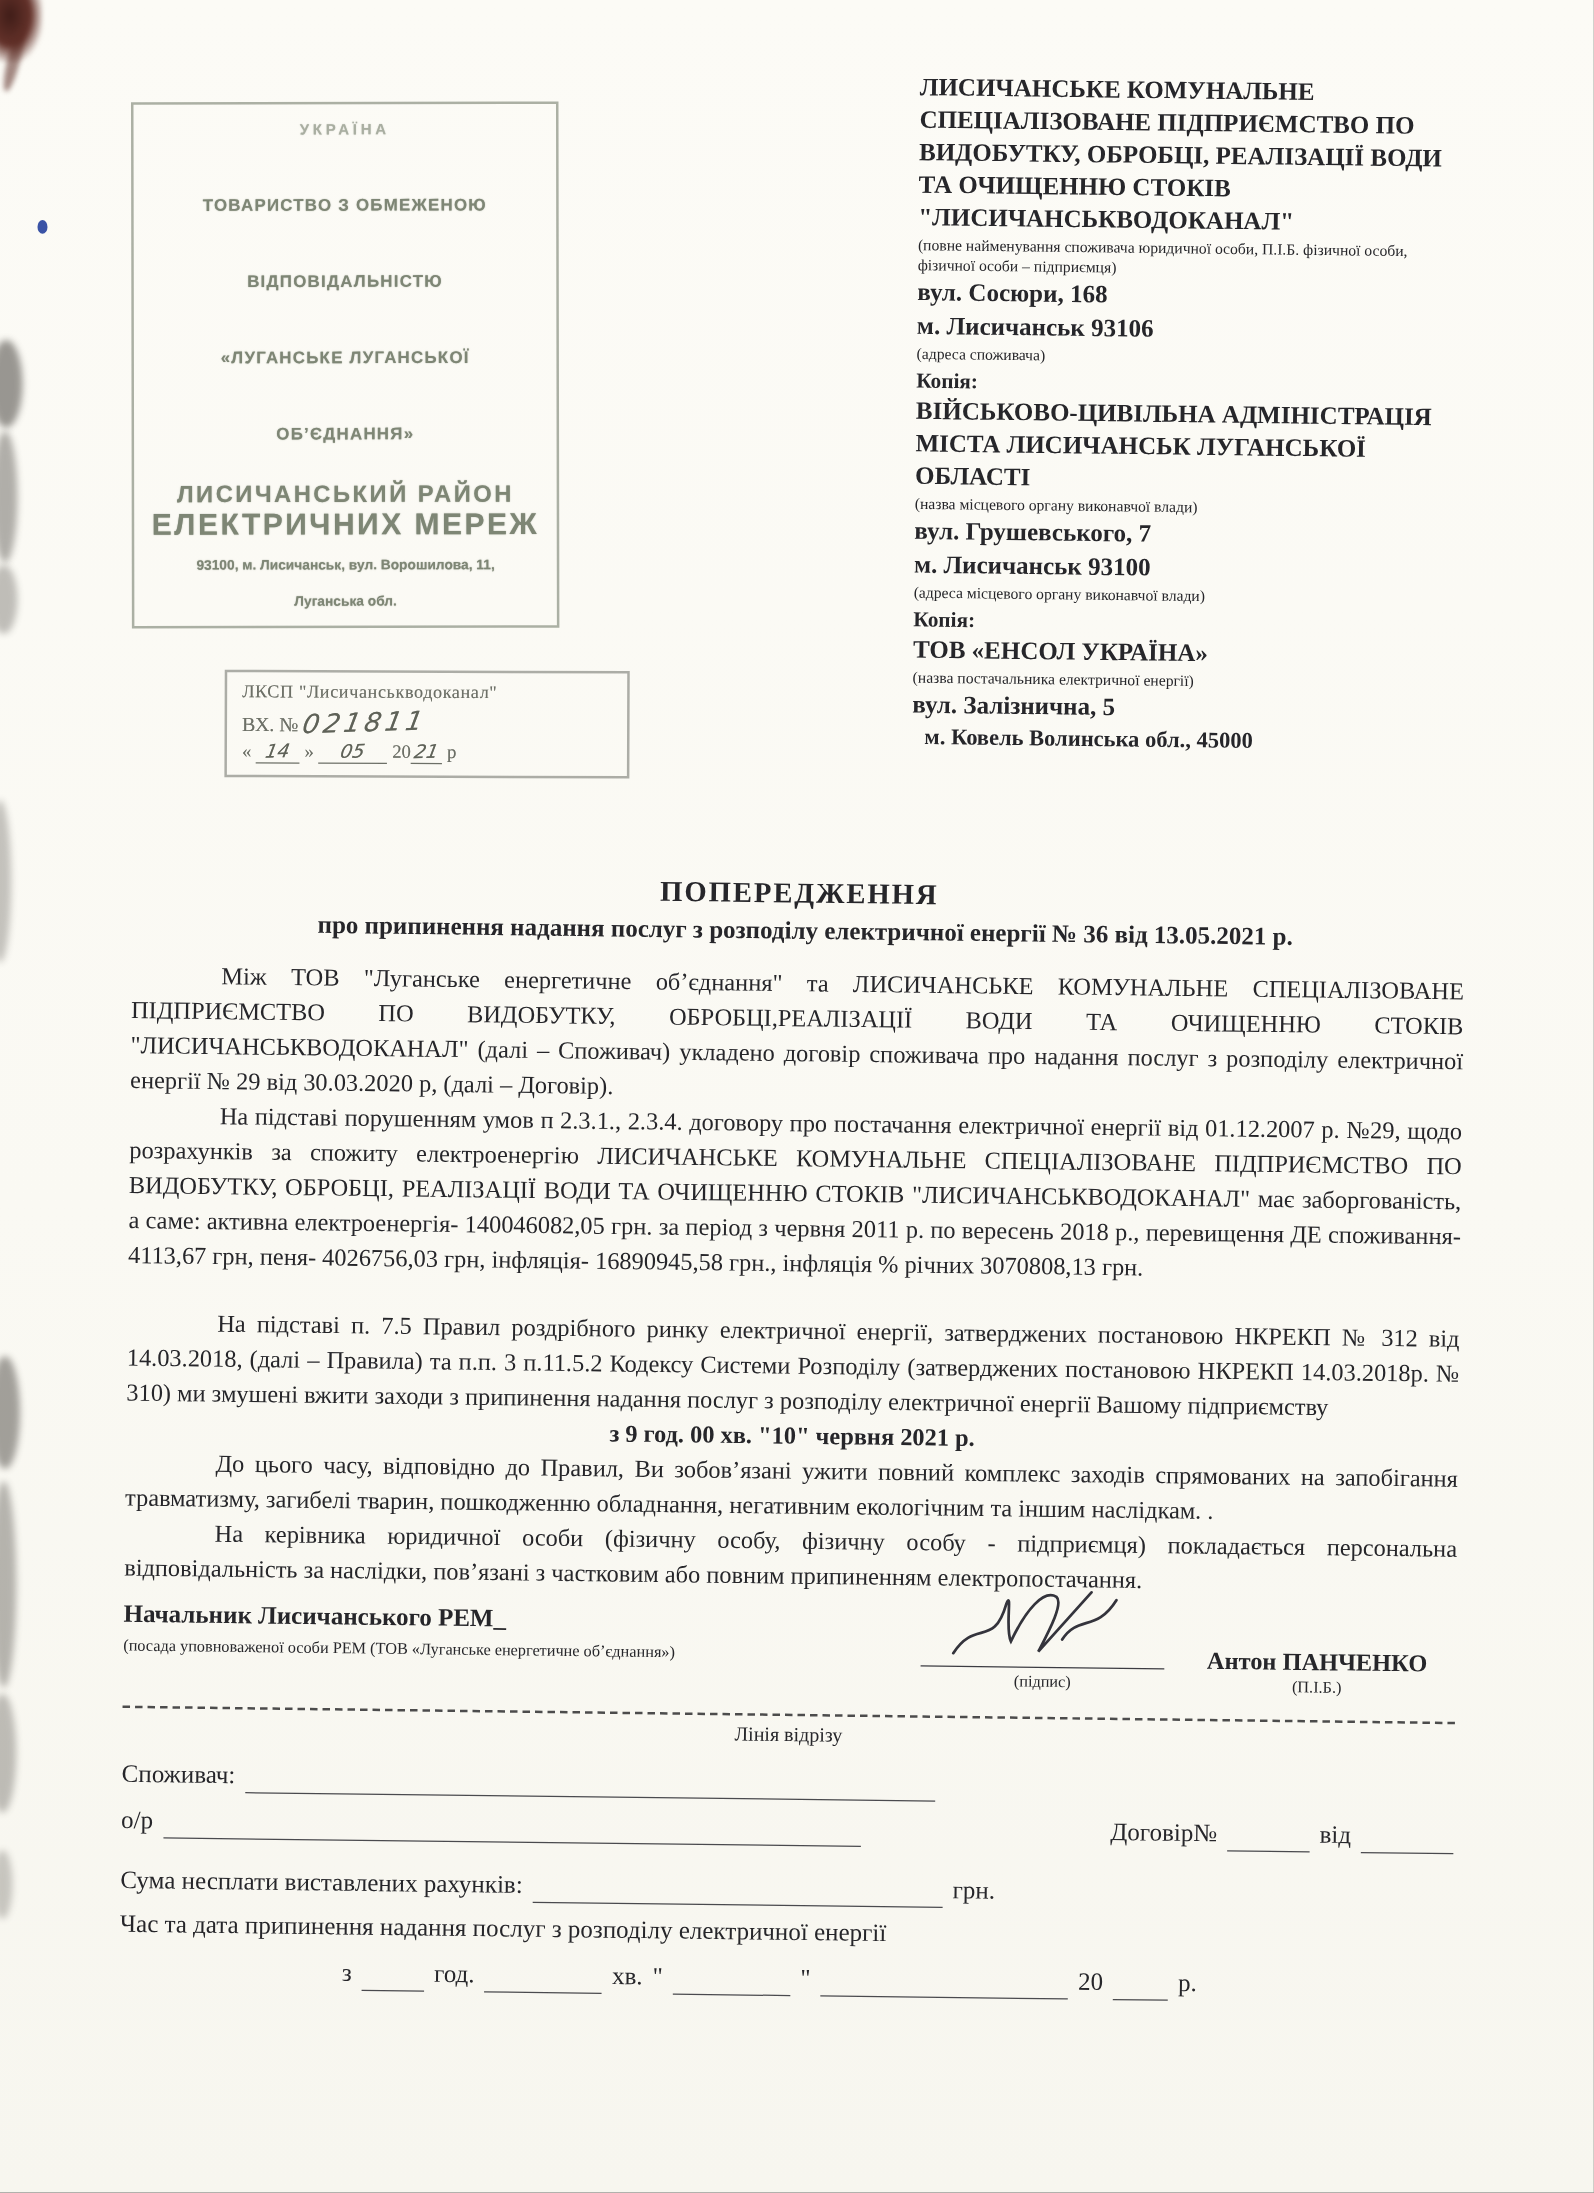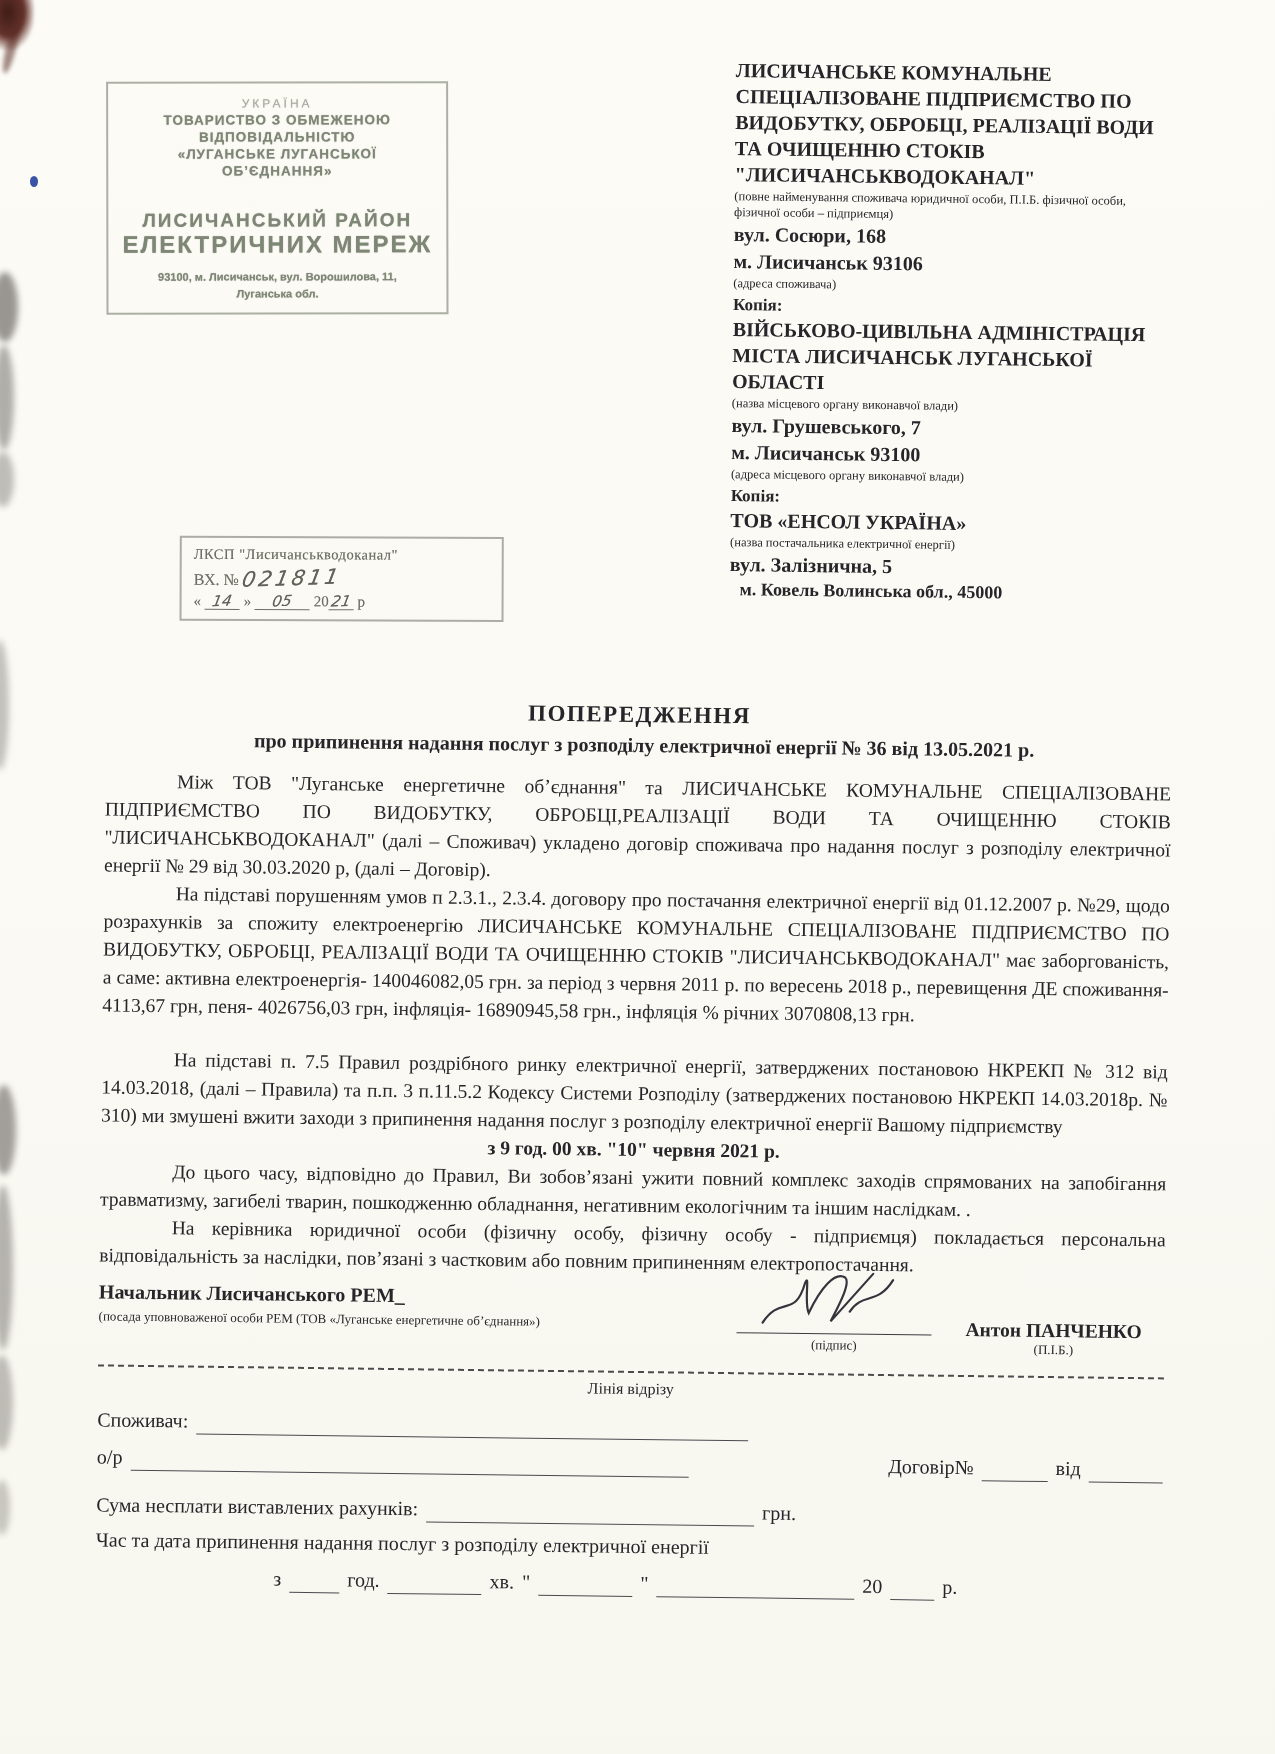--- a/index.html
+++ b/index.html
@@ -29,22 +29,22 @@
   .sm7 { left:-9px; top:1355px; width:22px; height:95px; opacity:.3; }
   .sm8 { left:-6px; top:1480px; width:16px; height:55px; opacity:.25; }
 
   
   .stamp-rem {
     position:absolute; left:98px; top:86px; width:326px; padding:12px 6px 10px;
     border:2px solid rgba(118,126,110,.6); transform:rotate(-0.8deg);
     text-align:center; font-family:"Liberation Sans", sans-serif;
     color:#7e8675; text-shadow:0 0 1px rgba(126,134,117,.75);
   }
-  .sr-c { font-size:12px; line-height:16px; letter-spacing:3px; font-weight:normal; opacity:.65; }
-  .sr-s { font-size:13.5px; line-height:17px; letter-spacing:1px; font-weight:bold; }
+  .sr-c { font-size:12px; line-height:16px; letter-spacing:3px; font-weight:bold; opacity:.65; }
+  .sr-s { font-size:13.5px; line-height:17px; letter-spacing:1px; font-weight:bold;margin-top:44px; }
   .sr-b1 { font-size:19px; line-height:24px; font-weight:bold; letter-spacing:2px; margin-top:29px; }
   .sr-b2 { font-size:24px; line-height:24px; font-weight:bold; letter-spacing:2px; }
   .sr-a { font-size:11px; line-height:17px; font-weight:bold; margin-top:12px; }
 
   
   .recipient { position:absolute; left:726px; top:56px; width:432px; }
   .r-name  { font-weight:bold; font-size:20px; line-height:26px; }
   .r-note  { font-size:12.5px; line-height:16px; margin-top:1px; }
   .r-line  { font-weight:bold; font-size:20px; line-height:25px; margin-top:2px; }
   .r-copy  { font-weight:bold; font-size:17px; line-height:22px; margin-top:3px; }
@@ -123,21 +123,21 @@
 
     <div class="stamp-rem">
       <div class="sr-c">УКРАЇНА</div>
       <div class="sr-s">ТОВАРИСТВО З ОБМЕЖЕНОЮ</div>
       <div class="sr-s">ВІДПОВІДАЛЬНІСТЮ</div>
       <div class="sr-s">«ЛУГАНСЬКЕ ЛУГАНСЬКОЇ</div>
       <div class="sr-s">ОБ’ЄДНАННЯ»</div>
       <div class="sr-b1">ЛИСИЧАНСЬКИЙ РАЙОН</div>
       <div class="sr-b2">ЕЛЕКТРИЧНИХ МЕРЕЖ</div>
       <div class="sr-a">93100, м. Лисичанськ, вул. Ворошилова, 11,</div>
-      <div class="sr-a" style="margin-top:0">Луганська обл.</div>
+      <div class="sr-a" style="margin-top:12px">Луганська обл.</div>
     </div>
 
     <div class="recipient">
       <div class="r-name">ЛИСИЧАНСЬКЕ КОМУНАЛЬНЕ СПЕЦІАЛІЗОВАНЕ ПІДПРИЄМСТВО ПО ВИДОБУТКУ, ОБРОБЦІ, РЕАЛІЗАЦІЇ ВОДИ ТА ОЧИЩЕННЮ СТОКІВ "ЛИСИЧАНСЬКВОДОКАНАЛ"</div>
       <div class="r-note">(повне найменування споживача юридичної особи, П.І.Б. фізичної особи, фізичної особи – підприємця)</div>
       <div class="r-line">вул. Сосюри, 168</div>
       <div class="r-line">м. Лисичанськ 93106</div>
       <div class="r-note">(адреса споживача)</div>
       <div class="r-copy">Копія:</div>
       <div class="r-name">ВІЙСЬКОВО-ЦИВІЛЬНА АДМІНІСТРАЦІЯ МІСТА ЛИСИЧАНСЬК ЛУГАНСЬКОЇ ОБЛАСТІ</div>

